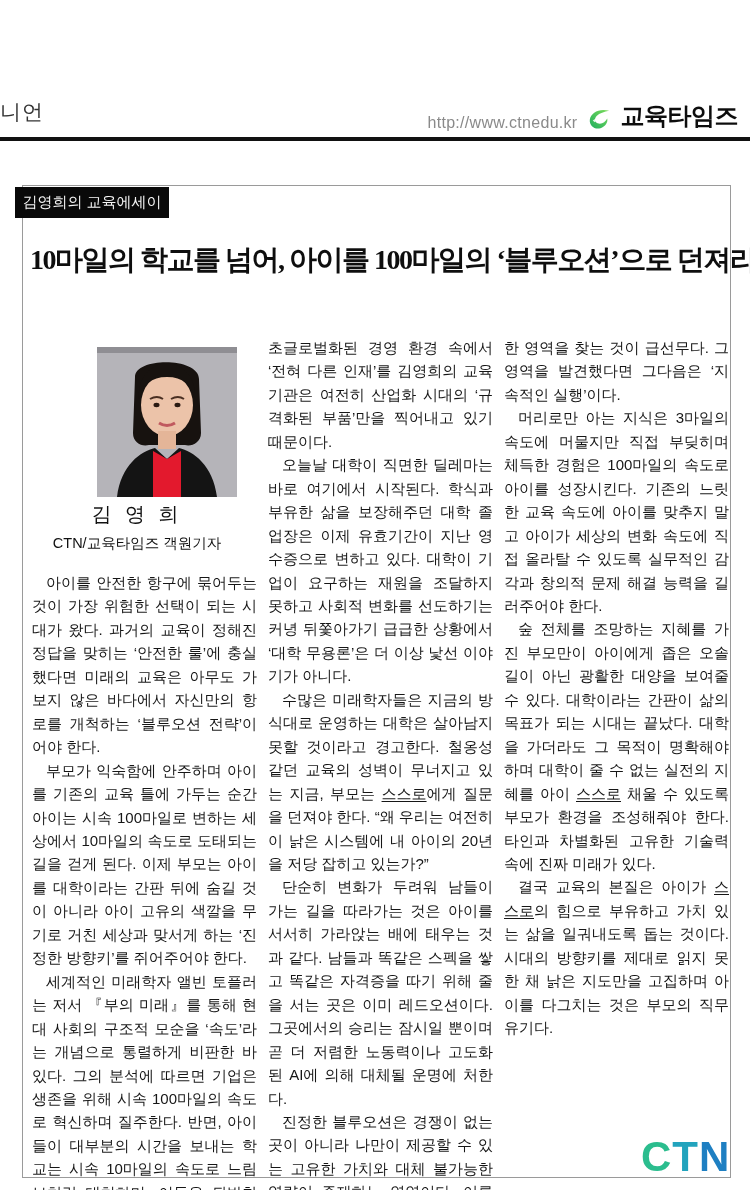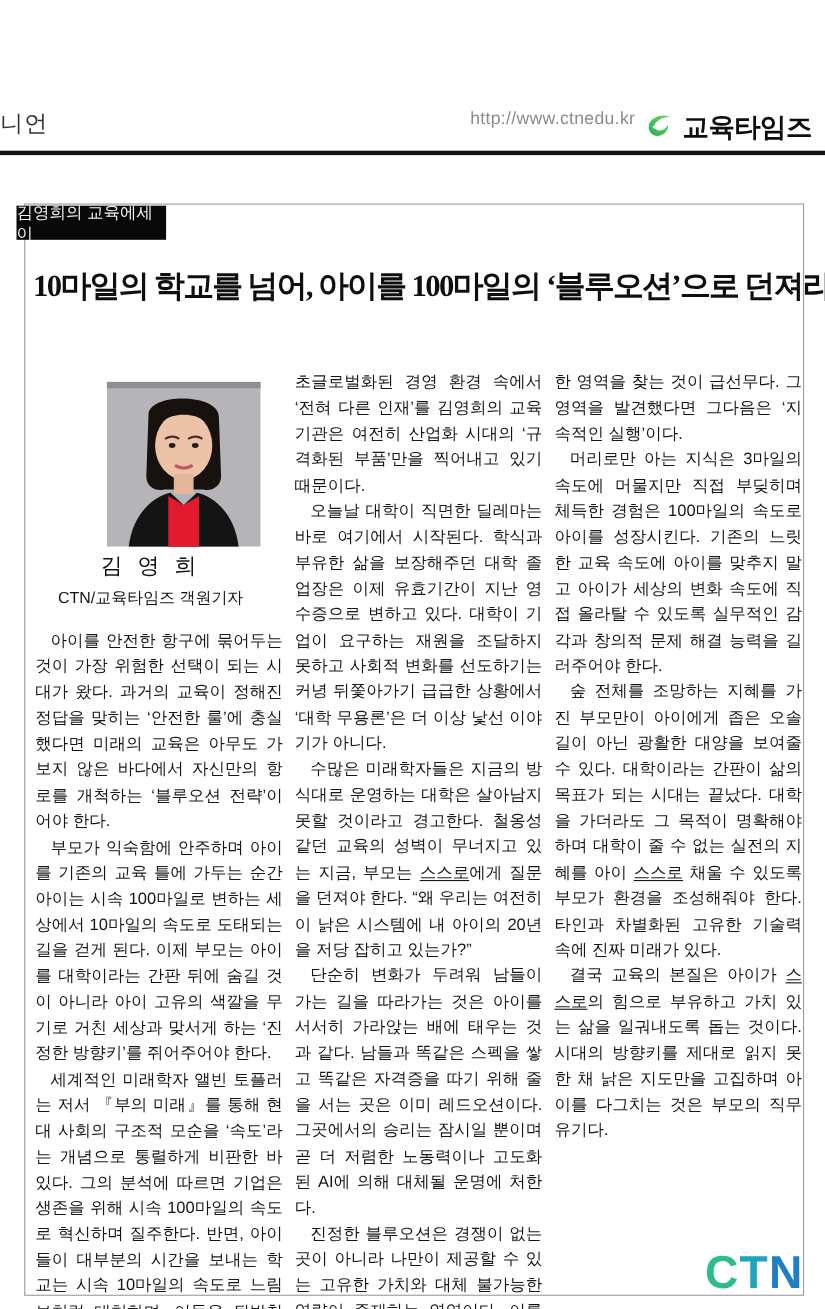--- a/index.html
+++ b/index.html
@@ -9,36 +9,36 @@
     font-family:"Liberation Sans", sans-serif; color:#1a1a1a; overflow:hidden;
   }
 
   
   .hdr-left {
     position:absolute; left:0px; top:98px; font-size:21px; color:#333;
     letter-spacing:1px;
     text-align:center;
   }
   .hdr-right {
-    position:absolute; right:12px; top:100px; display:flex; align-items:flex-start; gap:8px;
+    position:absolute; right:12px; top:100px; display:flex; align-items:flex-end; gap:8px;
   }
   .hdr-url { font-size:16px; color:#8a8a8a; letter-spacing:0.3px; }
   .hdr-logo-mark { width:27px; height:27px; display:block; }
   .hdr-brand { font-size:24px; font-weight:bold; color:#0d0d0d; letter-spacing:-0.5px; }
   .hdr-rule {
     position:absolute; left:0; top:137px; width:750px; height:4px; background:#111;
   }
 
   
   .article-box {
     position:absolute; left:22px; top:185px; width:709px; height:993px;
     border:1px solid #9a9a9a; background:#fff;
   }
   .section-label {
-    position:absolute; left:15px; top:187px; width:136px; height:31px;
+    position:absolute; left:15px; top:187px; width:154px; height:31px;
     background:#090909; color:#f5f5f5; display:flex; align-items:center; justify-content:center;
     font-size:15px; letter-spacing:0px;
   }
   .headline {
     position:absolute; left:30px; top:241px; width:690px; text-align:right;
     font-family:"Liberation Serif", serif; font-size:28px; font-weight:700;
     color:#0e0e0e; letter-spacing:-1.5px; white-space:nowrap;
   }
 
   

